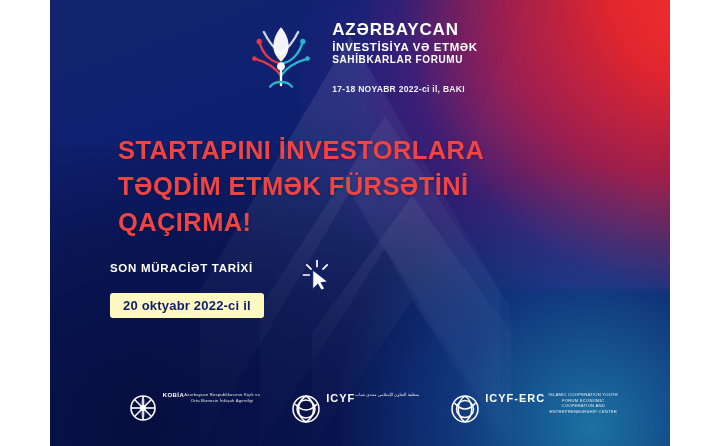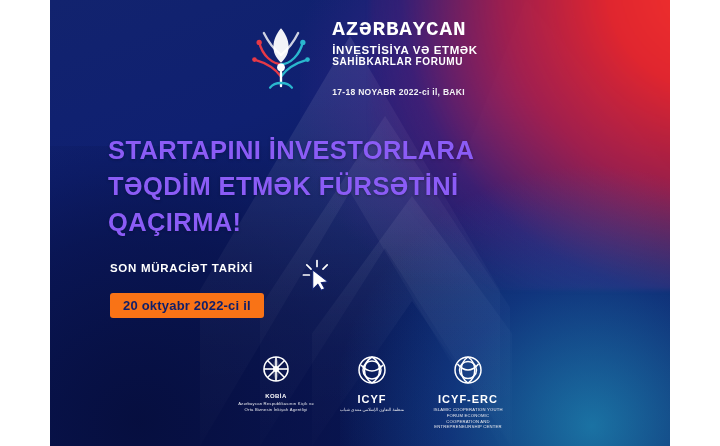--- a/index.html
+++ b/index.html
@@ -120,24 +120,23 @@
     height: 78px;
     position: relative;
     flex: 0 0 auto;
   }
   .header-text {
     color: #ffffff;
     text-align: left;
     line-height: 1.12;
   }
   .ht-line1 {
-    font-size: 21px;
+    font-size: 17px;
     font-weight: bold;
     letter-spacing: 0.8px;
-    font-family: Liberation Mono, monospace;
   }
   .ht-line2 {
     font-size: 11.5px;
     font-weight: bold;
     letter-spacing: 0.6px;
     margin-top: 2px;
   }
   .ht-line3 {
     font-size: 10px;
     font-weight: bold;
@@ -147,23 +146,23 @@
     font-size: 8.5px;
     font-weight: bold;
     letter-spacing: 0.3px;
     margin-top: 20px;
     color: #f2f2f4;
   }
 
   
   .headline {
     position: absolute;
-    left: 58px;
+    left: 68px;
     top: 132px;
-    color: #8b5cf6;
+    color: #ef4444;
     font-size: 25.5px;
     font-weight: bold;
     line-height: 1.42;
     letter-spacing: 0.4px;
     text-shadow: 0 1px 3px rgba(0,0,0,0.25);
     max-width: 430px;
   }
 
   
   .deadline {
@@ -173,21 +172,21 @@
   }
   .deadline-label {
     color: #ffffff;
     font-size: 11.5px;
     font-weight: bold;
     letter-spacing: 0.7px;
     margin-bottom: 19px;
   }
   .deadline-pill {
     display: inline-block;
-    background: #f97316;
+    background: #fef9c3;
     color: #0e1e6b;
     font-size: 13px;
     font-weight: bold;
     padding: 5px 13px;
     border-radius: 3px;
     letter-spacing: 0.2px;
   }
   .cursor {
     position: absolute;
     left: 190px;
@@ -203,22 +202,21 @@
     right: 0;
     bottom: 16px;
     display: flex;
     align-items: flex-start;
     justify-content: center;
     gap: 26px;
     padding-left: 24px;
   }
   .logo-item {
     display: flex;
-    flex-direction: column;
-    align-items: center;
+    align-items: flex-start;
     color: #ffffff;
   }
   .logo-glyph {
     width: 40px;
     height: 40px;
   }
   .logo-name {
     font-size: 11px;
     font-weight: bold;
     letter-spacing: 1px;

